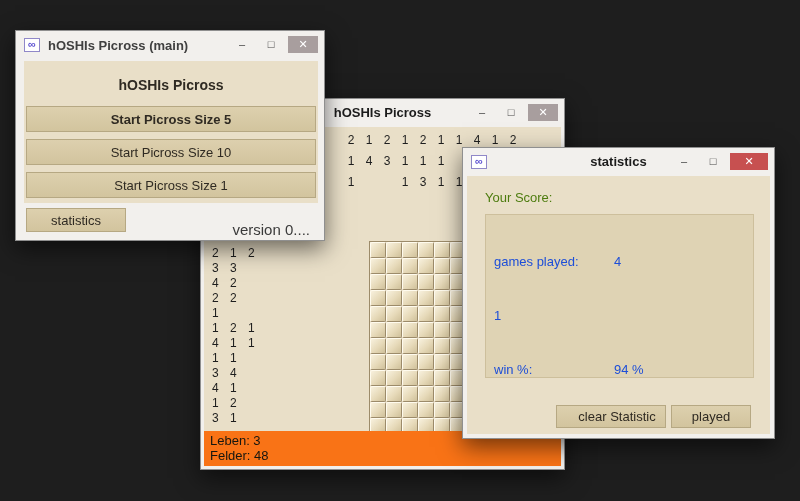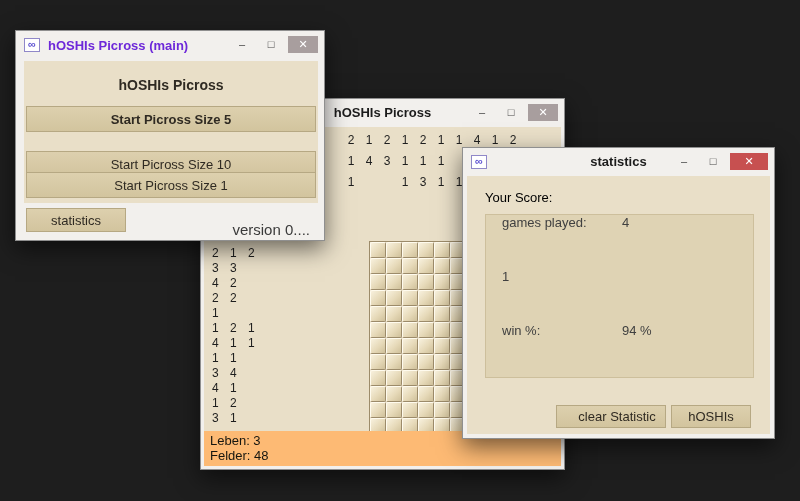--- a/index.html
+++ b/index.html
@@ -19,21 +19,21 @@
     border:1px solid #8f8f8f;
     box-shadow:0 8px 22px rgba(0,0,0,.55);
   }
   .titlebar { height:28px; display:flex; align-items:center; padding:0 8px; }
   .app-icon {
     width:16px; height:14px; background:#ffffff;
     border:1px solid #9088c8; color:#5b4fd0;
     font-size:11px; line-height:11px; text-align:center; font-weight:bold;
     display:inline-block; margin-right:8px; flex:0 0 auto;
   }
-  .title { font-size:13px; color:#6d28d9; font-weight:bold; white-space:nowrap; }
+  .title { font-size:13px; color:#404040; font-weight:bold; white-space:nowrap; }
   .title-center {
     position:absolute; left:0; right:0; top:0; height:28px; line-height:28px;
     text-align:center; font-size:13px; color:#1c1c1c; font-weight:bold;
   }
   .caption-buttons { position:absolute; top:5px; right:6px; display:flex; gap:5px; }
   .cap-btn {
     min-width:24px; height:17px; display:flex; align-items:center; justify-content:center;
     font-size:11px; color:#454545; line-height:1;
   }
   .cap-close-gray { background:#a89e9e; color:#ffffff; min-width:30px; }
@@ -52,21 +52,21 @@
   #main-window { left:15px; top:30px; width:310px; height:211px; z-index:20; }
   .main-beige {
     position:absolute; left:8px; top:30px; width:294px; height:142px;
     background:#e9dfc8;
   }
   .main-beige h1 {
     text-align:center; font-size:14px; color:#2f2a22; padding-top:16px; font-weight:bold;
   }
   .main-beige .tan-btn { position:absolute; left:2px; width:290px; height:26px; }
   #btn-size5  { top:45px;font-weight:bold; }
-  #btn-size10 { top:90px; }
+  #btn-size10 { top:78px; }
   #btn-size15 { top:111px; }
   #main-stats-btn { position:absolute; left:10px; top:177px; width:100px; height:24px; }
   .version { position:absolute; right:14px; top:190px; font-size:15px; color:#3a3a3a; }
 
   
   #game-window { left:200px; top:98px; width:365px; height:372px; z-index:10; }
   .game-content {
     position:absolute; left:3px; top:28px; right:3px; bottom:3px;
     background:#e9dfc8; overflow:hidden;
   }
@@ -85,37 +85,37 @@
   }
   .tile {
     width:16px; height:16px;
     background:linear-gradient(135deg,#f8f1de 0%,#e6d9b8 55%,#cfc09a 100%);
     border-top:1px solid #fffbee; border-left:1px solid #fffbee;
     border-right:1px solid #9c8b6a; border-bottom:1px solid #9c8b6a;
     border-radius:2px;
   }
   .status-strip {
     position:absolute; left:0; right:0; bottom:0; height:35px;
-    background:#fdba74; padding:2px 6px; font-size:13px; color:#16160f;
+    background:#f97316; padding:2px 6px; font-size:13px; color:#16160f;
   }
   .status-strip div { line-height:15px; }
 
   
   #stats-window { left:462px; top:147px; width:313px; height:292px; z-index:30; }
   .stats-content {
     position:absolute; left:4px; top:28px; right:4px; bottom:4px;
     background:#e9dfc8;
   }
-  .score-label { position:absolute; left:18px; top:14px; font-size:13px; color:#000000; }
+  .score-label { position:absolute; left:18px; top:14px; font-size:13px; color:#4d7c0f; }
   .score-panel {
     position:absolute; left:18px; top:38px; width:269px; height:164px;
     background:#dfd3b4; border:1px solid #cdbf9c;
     display:flex; flex-direction:column;
   }
-  .stat-row { flex:1; display:flex; align-items:flex-start; padding-left:16px; font-size:13px; color:#404040; }
+  .stat-row { flex:1; display:flex; align-items:flex-end; padding-left:8px; font-size:13px; color:#1d4ed8; }
   .stat-label { width:120px; }
   #stats-clear-btn { position:absolute; left:89px;  top:229px; width:110px; height:23px;padding-left:12px; }
   #stats-close-btn { position:absolute; left:204px; top:229px; width:80px;  height:23px; }
 </style>
 </head>
 <body>
 
 <div class="desktop">
 
   <section class="window" id="game-window">
@@ -373,17 +373,17 @@
         </div>
         <div class="stat-row">
           <span class="stat-value">1</span>
         </div>
         <div class="stat-row">
           <span class="stat-label">win %:</span>
           <span class="stat-value">94 %</span>
         </div>
       </div>
       <button class="tan-btn" id="stats-clear-btn">clear Statistic</button>
-      <button class="tan-btn" id="stats-close-btn">hOSHIs</button>
+      <button class="tan-btn" id="stats-close-btn">played</button>
     </div>
   </section>
 
 </div>
 
 </body></html>

